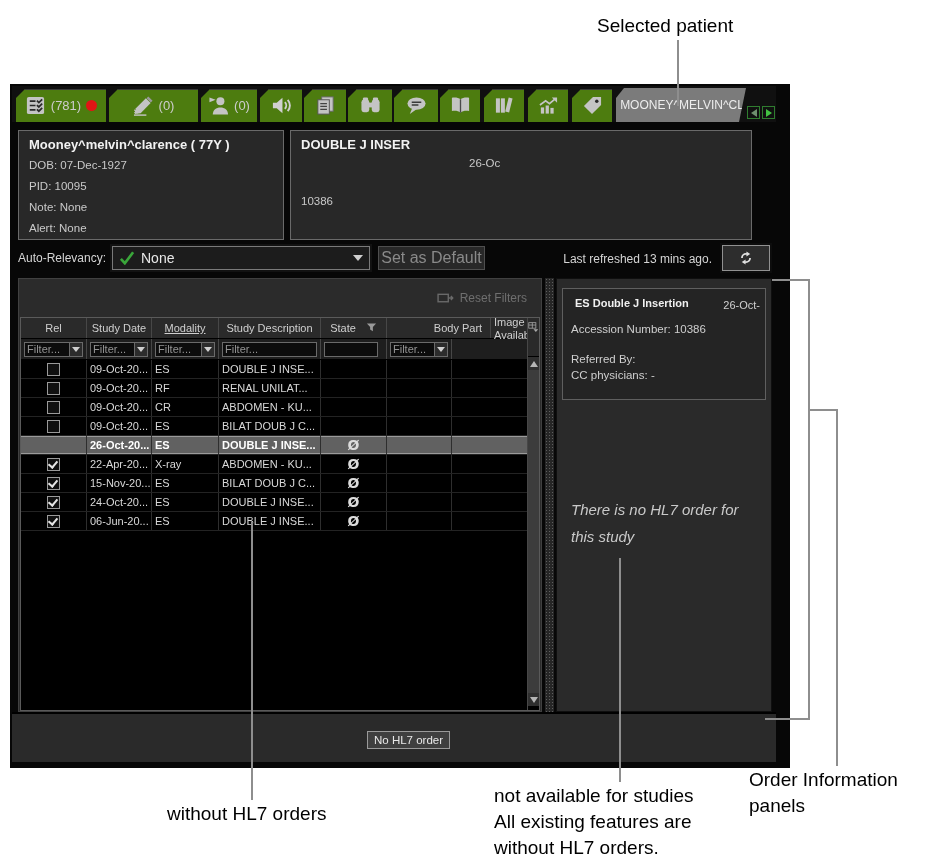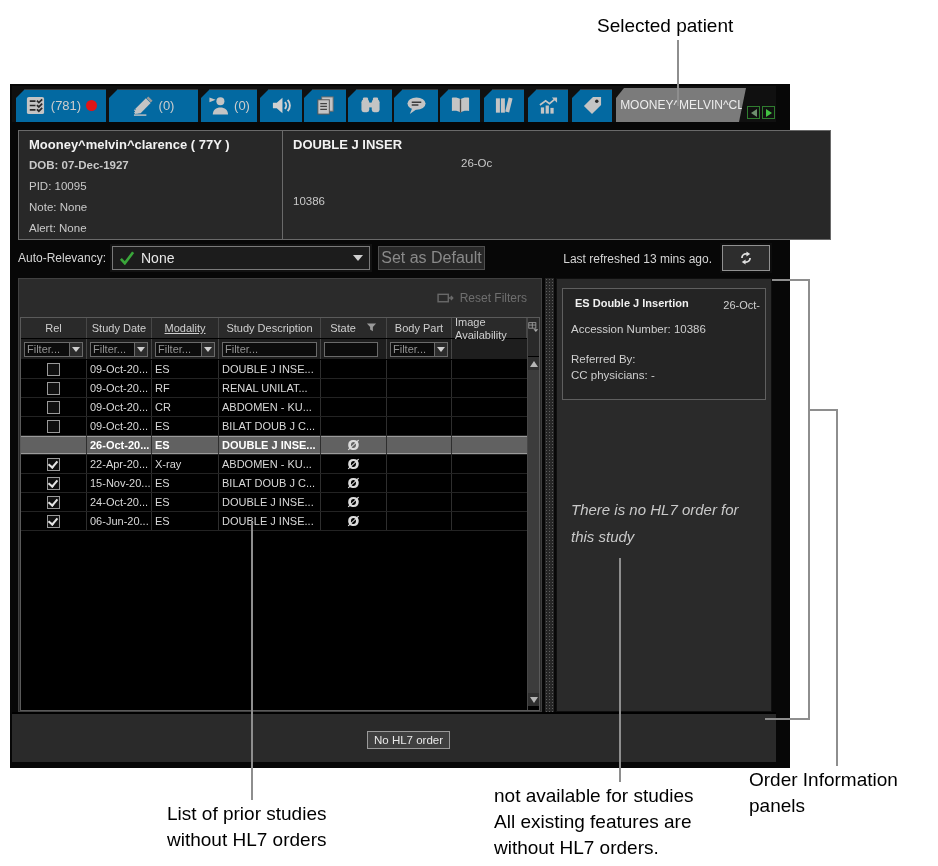--- a/index.html
+++ b/index.html
@@ -8,21 +8,21 @@
 
   
   .ann{position:absolute;color:#000;font-size:19px;line-height:26px;white-space:nowrap;}
   .annline{position:absolute;background:#8e8e8e;z-index:40;}
 
   
   #window{position:absolute;left:10px;top:84px;width:780px;height:684px;background:#070707;z-index:1;}
 
   
   #toolbar{position:absolute;left:2px;top:2px;width:764px;height:36px;background:#101010;}
-  .tbtn{position:absolute;top:3px;height:33px;background:#0369a1;display:flex;align-items:center;
+  .tbtn{position:absolute;top:3px;height:33px;background:#4d7c0f;display:flex;align-items:center;
         justify-content:center;gap:5px;clip-path:polygon(9px 0,100% 0,100% 100%,0 100%,0 9px);
         box-shadow:inset 0 1px 0 #3a3a3a;cursor:pointer;}
   .ticon{display:flex;align-items:center;}
   .ticon svg{width:21px;height:21px;}
   .tcount{color:#cdcdcd;font-size:13px;}
   .reddot{width:11px;height:11px;border-radius:50%;background:#e01515;}
   #patientTab{position:absolute;left:604px;top:2px;width:132px;height:34px;background:#7b7b7b;
         color:#ededed;font-size:12px;display:flex;align-items:center;justify-content:center;
         clip-path:polygon(8px 0,calc(100% - 2px) 0,calc(100% - 9px) 100%,0 100%,0 10px);
         white-space:nowrap;overflow:hidden;}
@@ -110,21 +110,20 @@
 </style>
 </head>
 <body>
 
 <div id="canvas">
 
   <div class="ann" style="left:597px;top:13px;">Selected patient</div>
   <div class="annline" style="left:677px;top:40px;width:2px;height:66px;"></div>
 
   <div class="ann" style="left:167px;top:801px;">
-    <div>List of prior studies</div>
     <div>without HL7 orders</div>
   </div>
   <div class="annline" style="left:251px;top:522px;width:2px;height:278px;"></div>
 
   <div class="ann" style="left:494px;top:783px;">
     <div>not available for studies</div>
     <div>All existing features are</div>
     <div>without HL7 orders.</div>
   </div>
   <div class="annline" style="left:619px;top:558px;width:2px;height:224px;"></div>
@@ -254,27 +253,27 @@
       <div class="navbtn" style="left:735px;">
         <span class="tri-l"></span>
       </div>
       <div class="navbtn" style="left:750px;">
         <span class="tri-r"></span>
       </div>
     </div>
 
     <div class="panel" style="left:8px;top:46px;width:266px;height:110px;">
       <div class="ptitle">Mooney^melvin^clarence ( 77Y  )</div>
-      <div class="pline" style="top:28px;font-weight:bold;">DOB: 07-Dec-1927</div>
+      <div class="pline" style="top:28px;">DOB: 07-Dec-1927</div>
       <div class="pline" style="top:49px;">PID: 10095</div>
       <div class="pline" style="top:70px;">Note: None</div>
       <div class="pline" style="top:91px;">Alert: None</div>
     </div>
 
-    <div class="panel" style="left:272px;top:46px;width:549px;height:110px;">
+    <div class="panel" style="left:280px;top:46px;width:462px;height:110px;">
       <div class="ptitle">DOUBLE J INSER</div>
       <div class="pline" style="left:178px;top:26px;">26-Oc</div>
       <div class="pline" style="top:64px;">10386</div>
     </div>
 
     <div class="lbl" style="left:8px;top:167px;">Auto-Relevancy:</div>
     <div id="autoDrop">
       <span class="ticon">
         <svg viewBox="0 0 18 16" style="width:16px;height:14px;">
             <path d="M2 9l4.5 5L16 1.5" stroke="#3aa63a" stroke-width="3" fill="none"></path>
@@ -321,21 +320,21 @@
               </div>
               <div class="tcell" style="width: 102px;">
                 <span>Study Description</span>
               </div>
               <div class="tcell" style="width: 66px;">
                 <span>State</span>
                 <span style="margin-left: 10px;"><svg viewBox="0 0 12 12" style="width:11px;height:11px;">
                     <path d="M1 1.5h10L7.5 5.5v4.5L4.5 8.2V5.5z" fill="#9a9a9a"></path>
                   </svg></span>
               </div>
-              <div class="tcell" style="width: 65px;">
+              <div class="tcell" style="width: 65px; margin-left: 39px;">
                 <span>Body Part</span>
               </div>
               <div class="tcell hdr2" style="width: 75px;">
                 <div>Image</div>
                 <div>Availability</div>
               </div>
             </div>
             <div class="trow tfilter">
               <div class="tcell" style="width: 66px;">
                 <input class="finput" type="text" placeholder="Filter..." style="">

